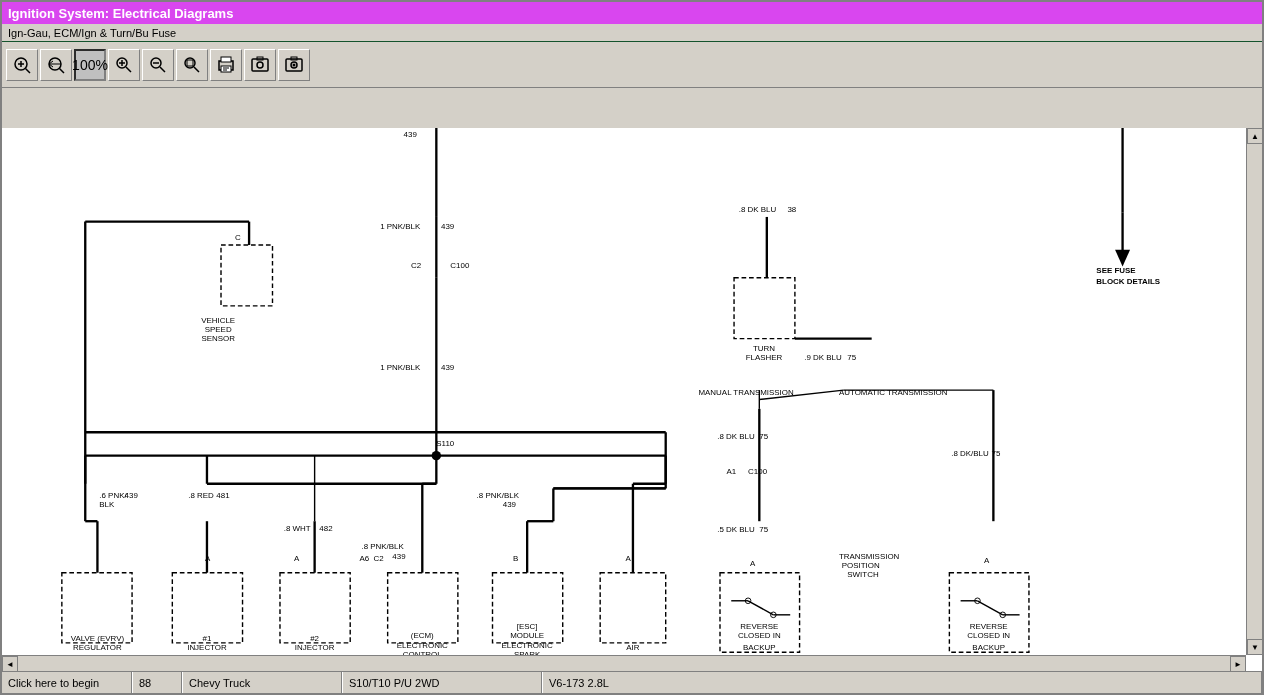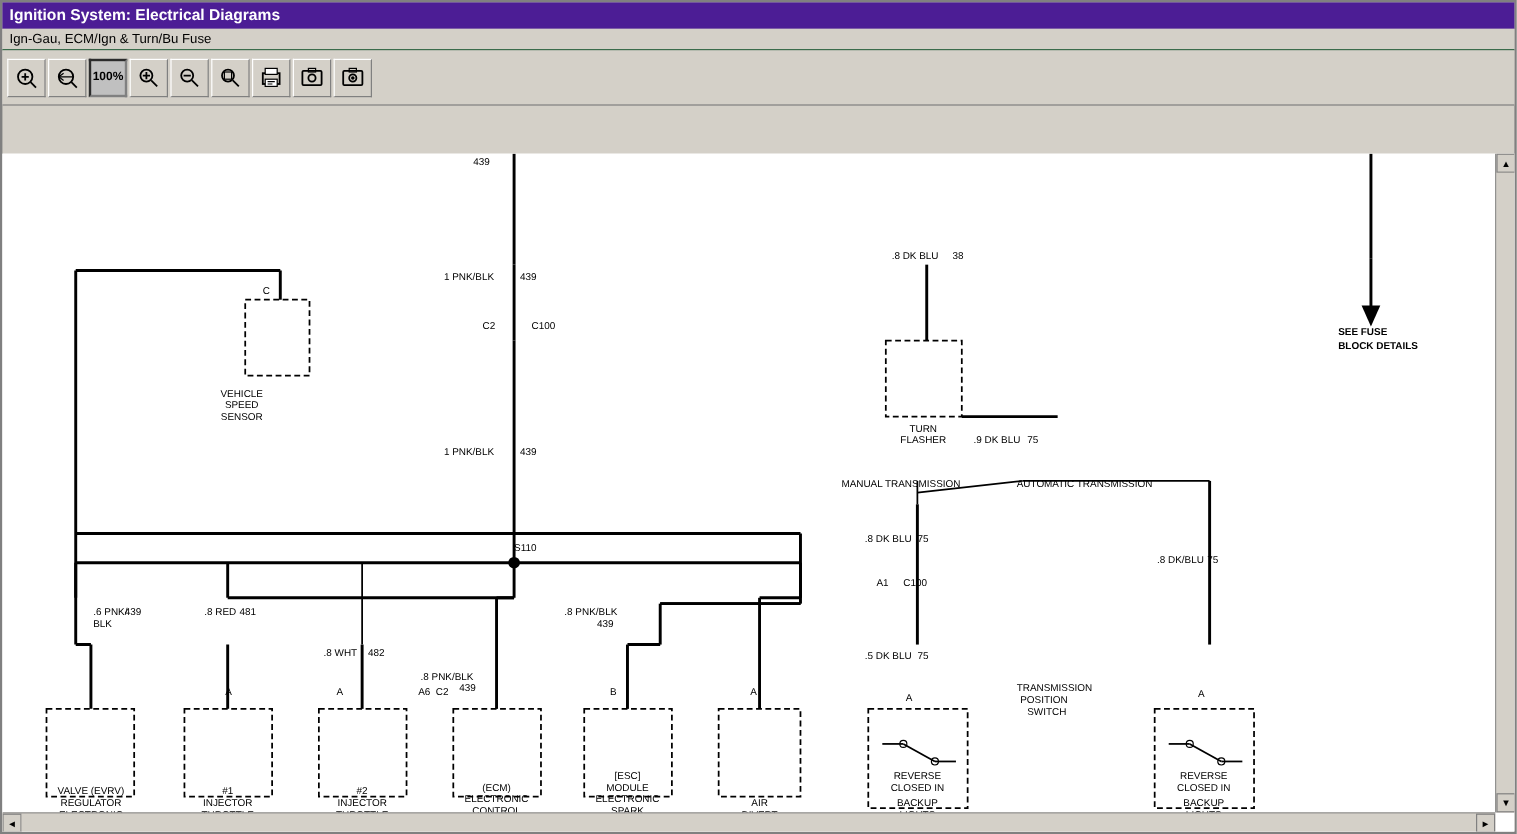--- a/index.html
+++ b/index.html
@@ -7,27 +7,28 @@
 
     #window {
       width: 1264px;
       height: 695px;
       display: flex;
       flex-direction: column;
       border: 2px solid #808080;
     }
 
     #title-bar {
-      background: #4c1d95;
+      background: #d946ef;
       color: white;
       padding: 3px 6px;
       font-size: 13px;
       font-weight: bold;
       height: 22px;
       display: flex;
+      align-items: center;
     }
 
     #subtitle-bar {
       background: #d4d0c8;
       padding: 2px 6px;
       font-size: 11px;
       height: 18px;
       display: flex;
       align-items: flex-end;
       border-bottom: 1px solid #14532d;
@@ -177,21 +178,21 @@
     <button class="toolbar-btn" title="Zoom Fit">
       <svg width="20" height="20" viewBox="0 0 20 20">
         <circle cx="9" cy="9" r="6" fill="none" stroke="black" stroke-width="1.5"></circle>
         <line x1="13.5" y1="13.5" x2="18" y2="18" stroke="black" stroke-width="1.5"></line>
         <line x1="3" y1="9" x2="7" y2="6" stroke="black" stroke-width="1"></line>
         <line x1="3" y1="9" x2="7" y2="12" stroke="black" stroke-width="1"></line>
         <line x1="3" y1="9" x2="15" y2="9" stroke="black" stroke-width="1"></line>
       </svg>
     </button>
     <button class="toolbar-btn active" title="100%">
-      <span style="font-size:10px; font-weight:bold;">100%</span>
+      <span style="font-size:14px; font-weight:normal;">100%</span>
     </button>
     <button class="toolbar-btn" title="Zoom In">
       <svg width="20" height="20" viewBox="0 0 20 20">
         <circle cx="8" cy="8" r="5" fill="none" stroke="black" stroke-width="1.5"></circle>
         <line x1="12" y1="12" x2="17" y2="17" stroke="black" stroke-width="1.5"></line>
         <line x1="5" y1="8" x2="11" y2="8" stroke="black" stroke-width="1.5"></line>
         <line x1="8" y1="5" x2="8" y2="11" stroke="black" stroke-width="1.5"></line>
       </svg>
     </button>
     <button class="toolbar-btn" title="Zoom Out">
@@ -447,13 +448,30 @@
       <div class="scroll-btn">▼</div>
     </div>
 
     <div id="scrollbar-bottom">
       <div class="scroll-btn">◄</div>
       <div class="scroll-track"></div>
       <div class="scroll-btn">►</div>
     </div>
   </div>
 
+  <div id="status-bar">
+    <div class="status-start">
+      <span>Click here to begin</span>
+    </div>
+    <div class="status-segment" style="width:50px;">
+      <span>88</span>
+    </div>
+    <div class="status-segment" style="width:160px;">
+      <span>Chevy Truck</span>
+    </div>
+    <div class="status-segment" style="width:200px;">
+      <span>S10/T10 P/U 2WD</span>
+    </div>
+    <div class="status-segment" style="flex:1;">
+      <span>V6-173 2.8L</span>
+    </div>
+  </div>
 </div>
 
 </body></html>

